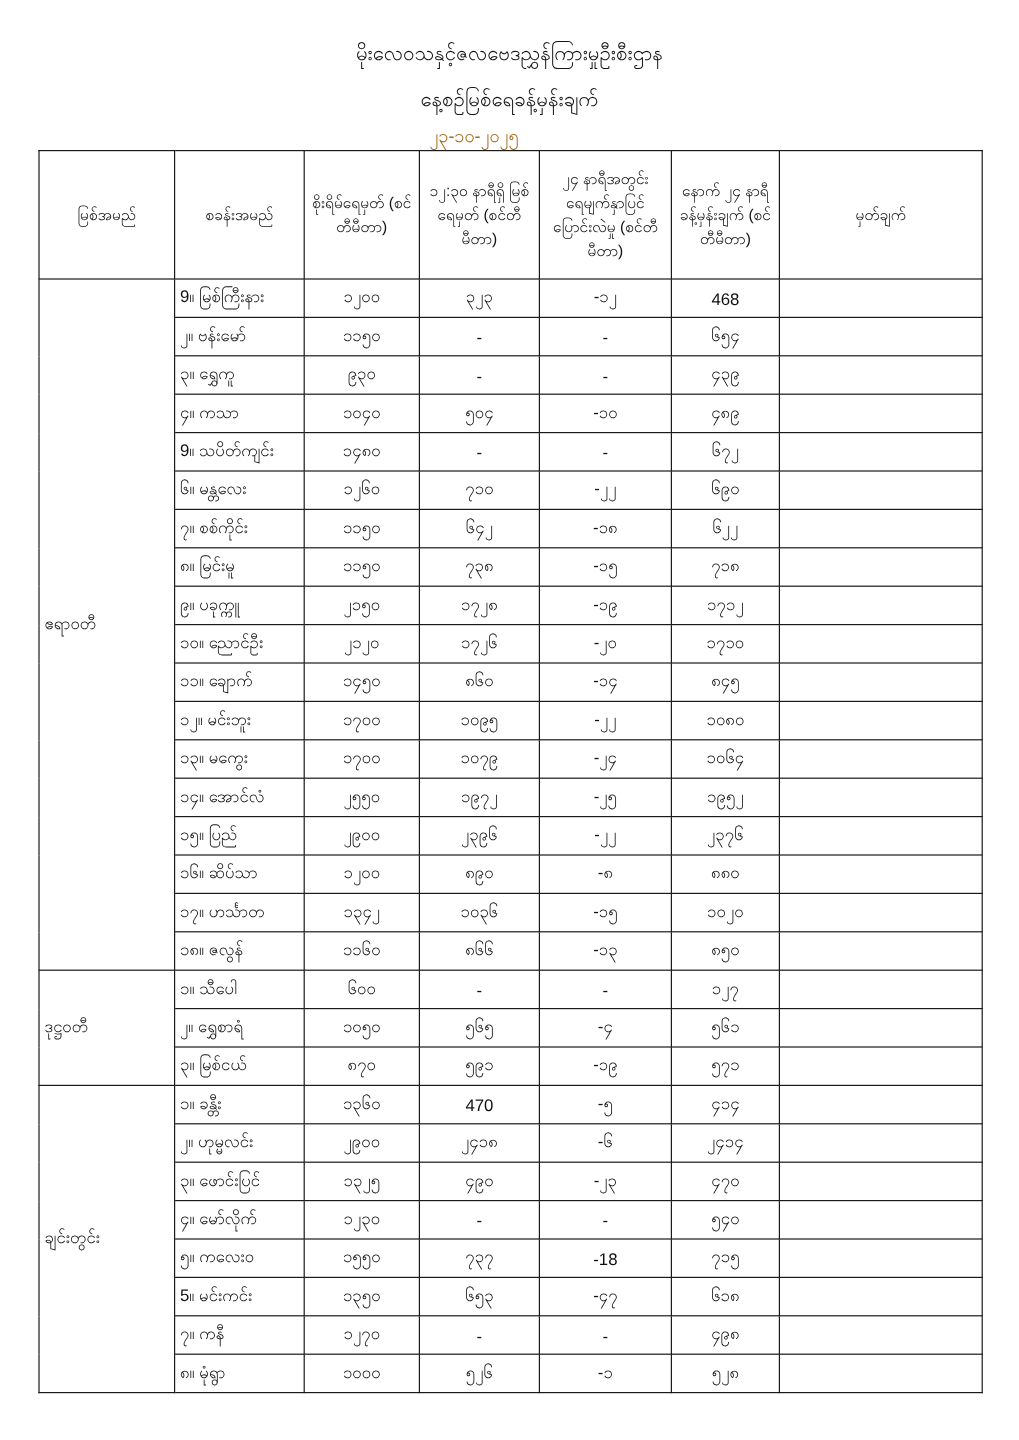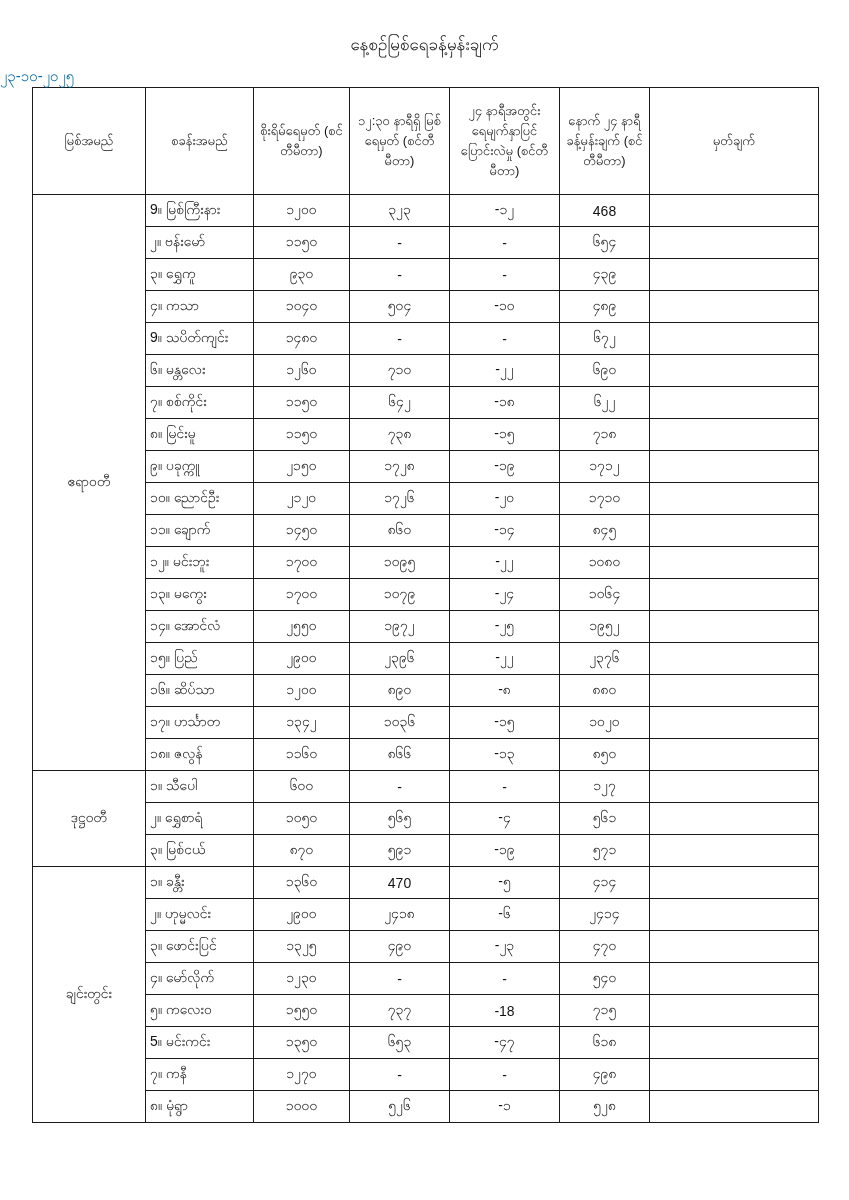--- a/index.html
+++ b/index.html
@@ -20,27 +20,27 @@
     padding-top: 26px;
     text-align: center;
   }
   .title-line {
     font-size: 17px;
     line-height: 38px;
     color: #141414;
     white-space: nowrap;
   }
   .date-line {
-    text-align: left;
+    text-align: center;
     padding-right: 59px;
     font-size: 15px;
     line-height: 20px;
     margin-top: 2px;
     margin-bottom: 1px;
-    color: #0369a1;
+    color: #a16207;
   }
   table.forecast {
     border-collapse: collapse;
     table-layout: fixed;
     margin-left: 32px;
     width: 786px;
   }
   table.forecast th, table.forecast td {
     border: 1.6px solid #1a1a1a;
     font-weight: normal;
@@ -50,21 +50,20 @@
   table.forecast thead tr { height: 107px; }
   table.forecast tbody tr { height: 32px; }
   th.hcell {
     font-size: 13px;
     line-height: 20px;
     text-align: center;
     vertical-align: middle;
   }
   td.river-cell {
     font-size: 14px;
-    text-align: center;
     vertical-align: middle;
   }
   td.station-cell {
     font-size: 14px;
     text-align: left;
     padding-left: 9px;
     vertical-align: middle;
   }
   td.num {
     font-size: 14px;
@@ -74,20 +73,21 @@
   td.remark-cell {
     font-size: 14px;
   }
 </style>
 </head>
 <body>
 
 <div class="page">
 
   <div class="title-block">
+    <div class="title-line">မိုးလေဝသနှင့်ဇလဗေဒညွှန်ကြားမှုဦးစီးဌာန</div>
     <div class="title-line">နေ့စဉ်မြစ်ရေခန့်မှန်းချက်</div>
   </div>
 
   <div class="date-line">၂၃-၁၀-၂၀၂၅</div>
 
   <table class="forecast">
     <colgroup>
       <col style="width:113px">
       <col style="width:108px">
       <col style="width:96px">

